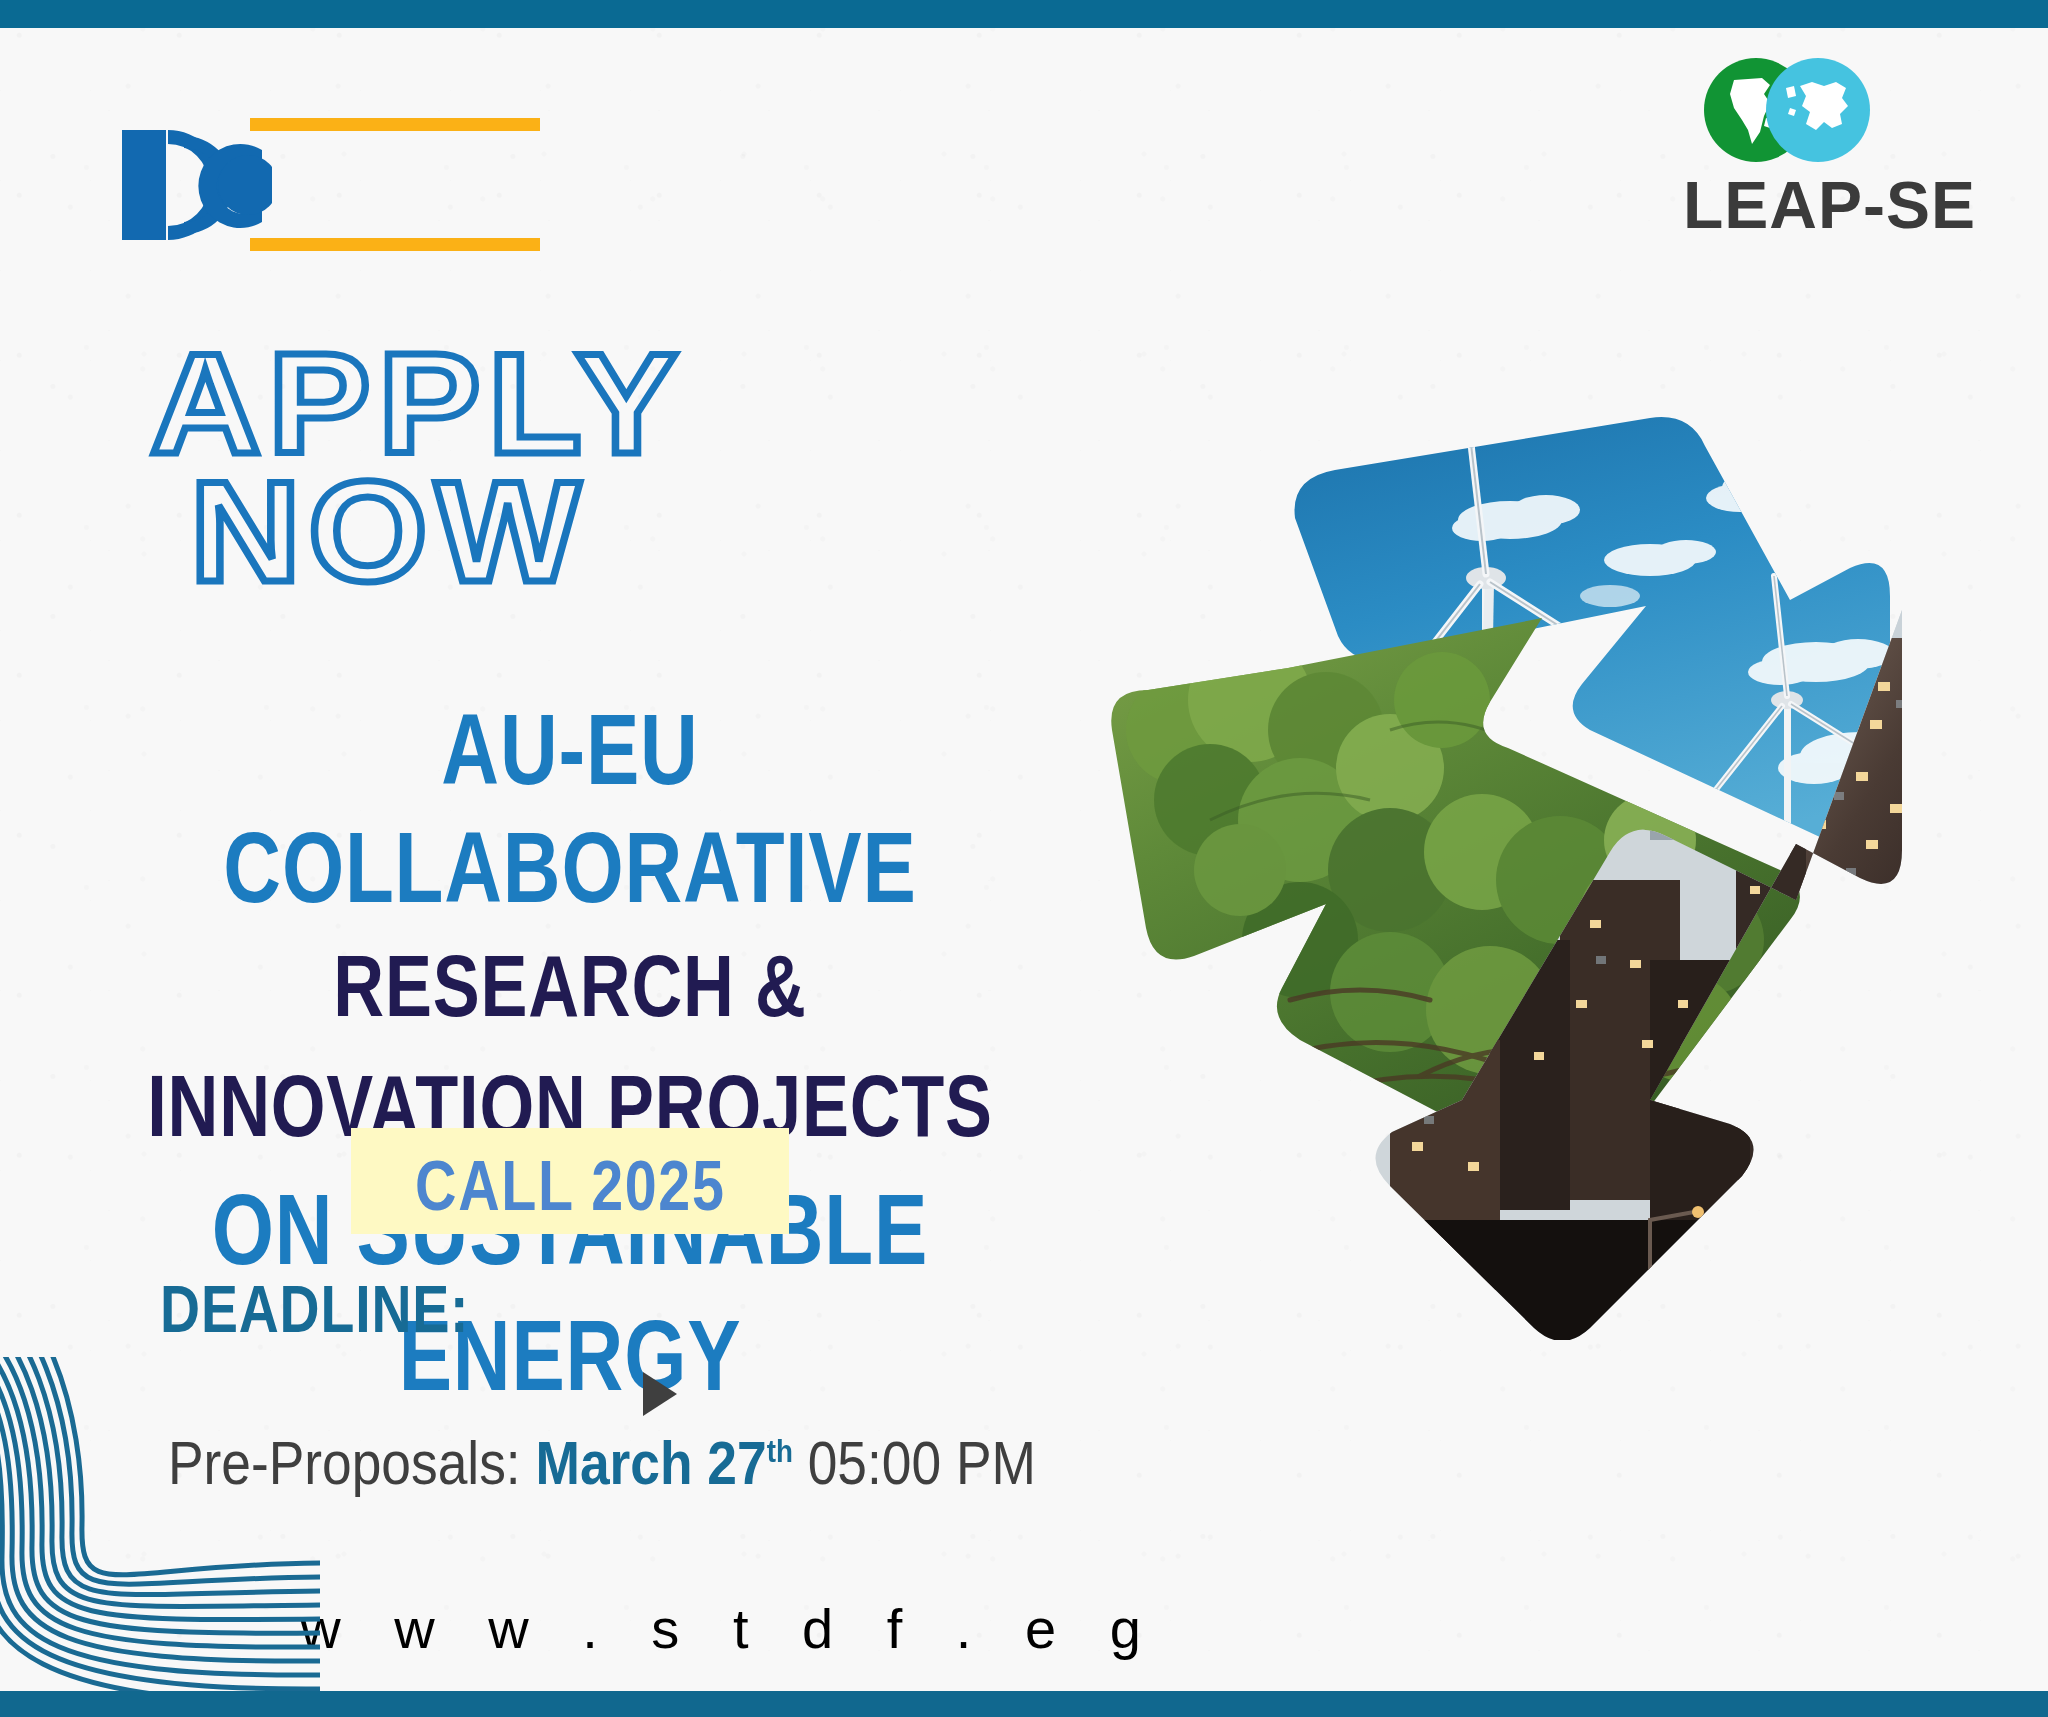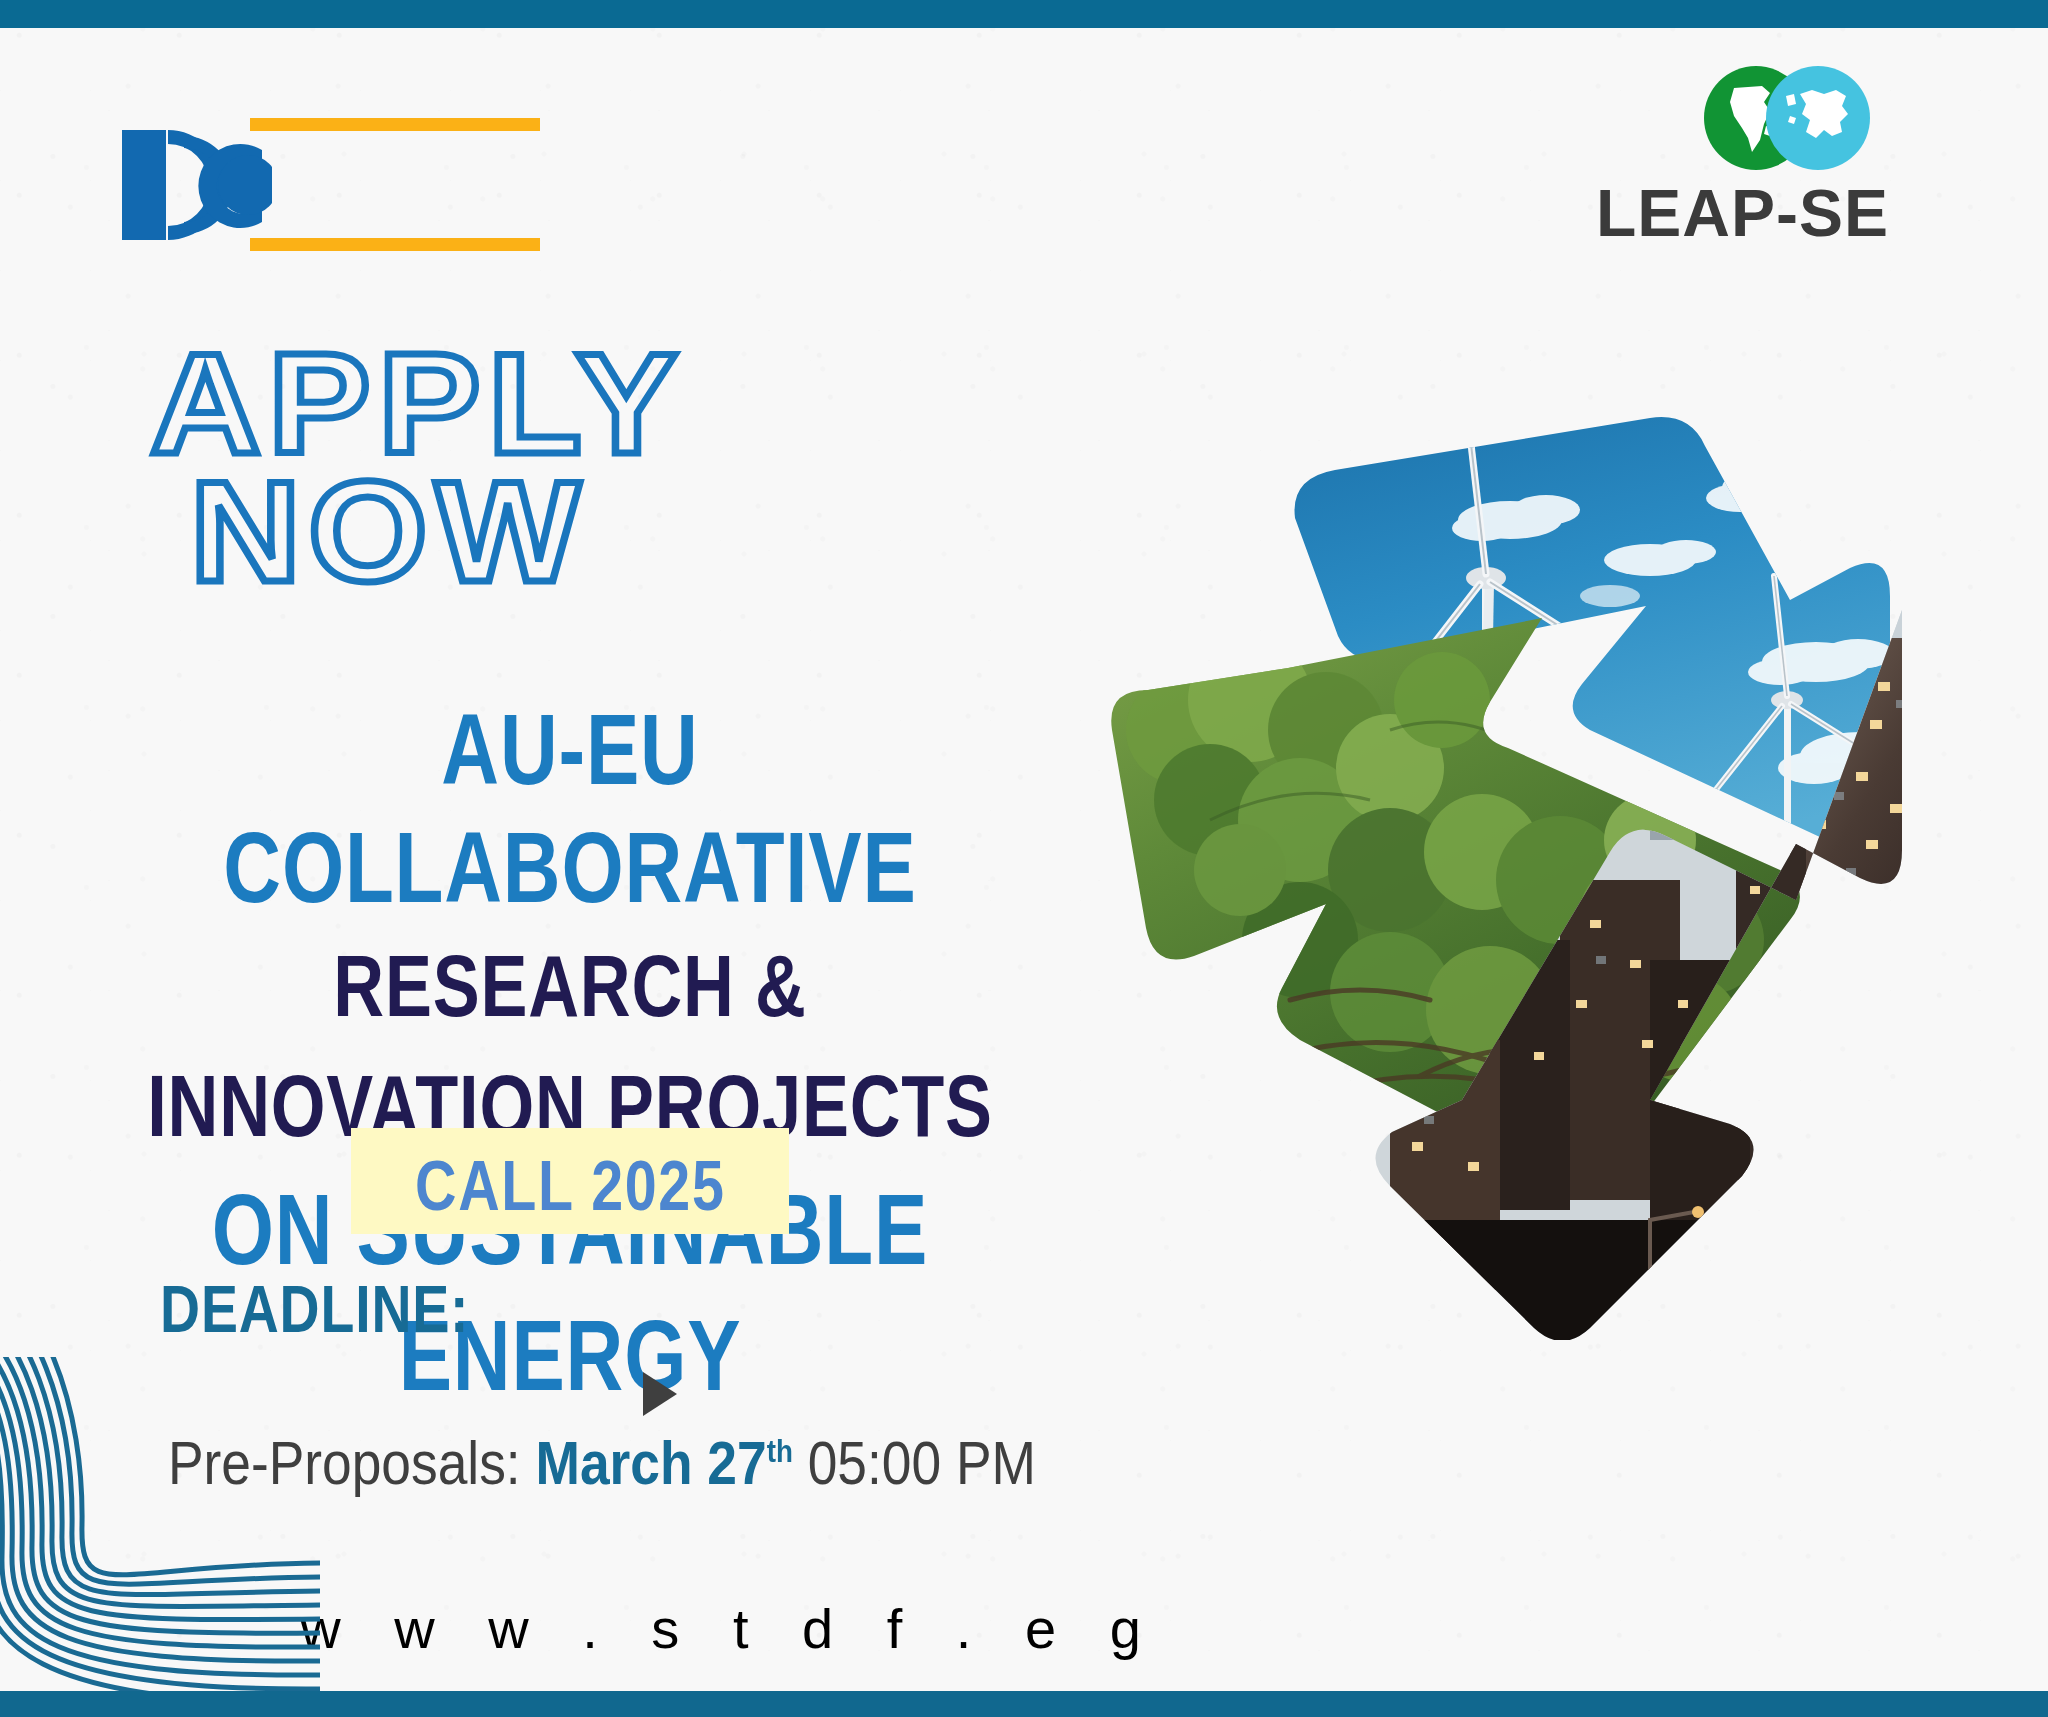--- a/index.html
+++ b/index.html
@@ -40,21 +40,21 @@
     position:absolute;left:133px;top:16px;
     font-family:"Liberation Sans", sans-serif;
     font-weight:bold;font-size:88px;letter-spacing:-2px;
     color:#1269b0;line-height:104px;
   }
   .stdf-bar{position:absolute;left:128px;width:290px;height:13px;background:#fbb116;}
   .stdf-bar.t{top:0px;}
   .stdf-bar.b{top:120px;}
 
   
-  #leapse-logo{position:absolute;right:72px;top:66px;width:380px;height:170px;z-index:5;text-align:left;}
+  #leapse-logo{position:absolute;right:72px;top:58px;width:380px;height:170px;z-index:5;text-align:right;}
   .globes{position:relative;height:108px;}
   .globe{position:absolute;top:0;width:104px;height:104px;border-radius:50%;}
   .globe.africa{left:108px;background:#119434;}
   .globe.europe{left:170px;background:#45c3e0;}
   .leapse-text{
     font-weight:bold;font-size:66px;letter-spacing:1px;color:#3b3b3b;
     line-height:70px;margin-top:4px;
   }
 
   

